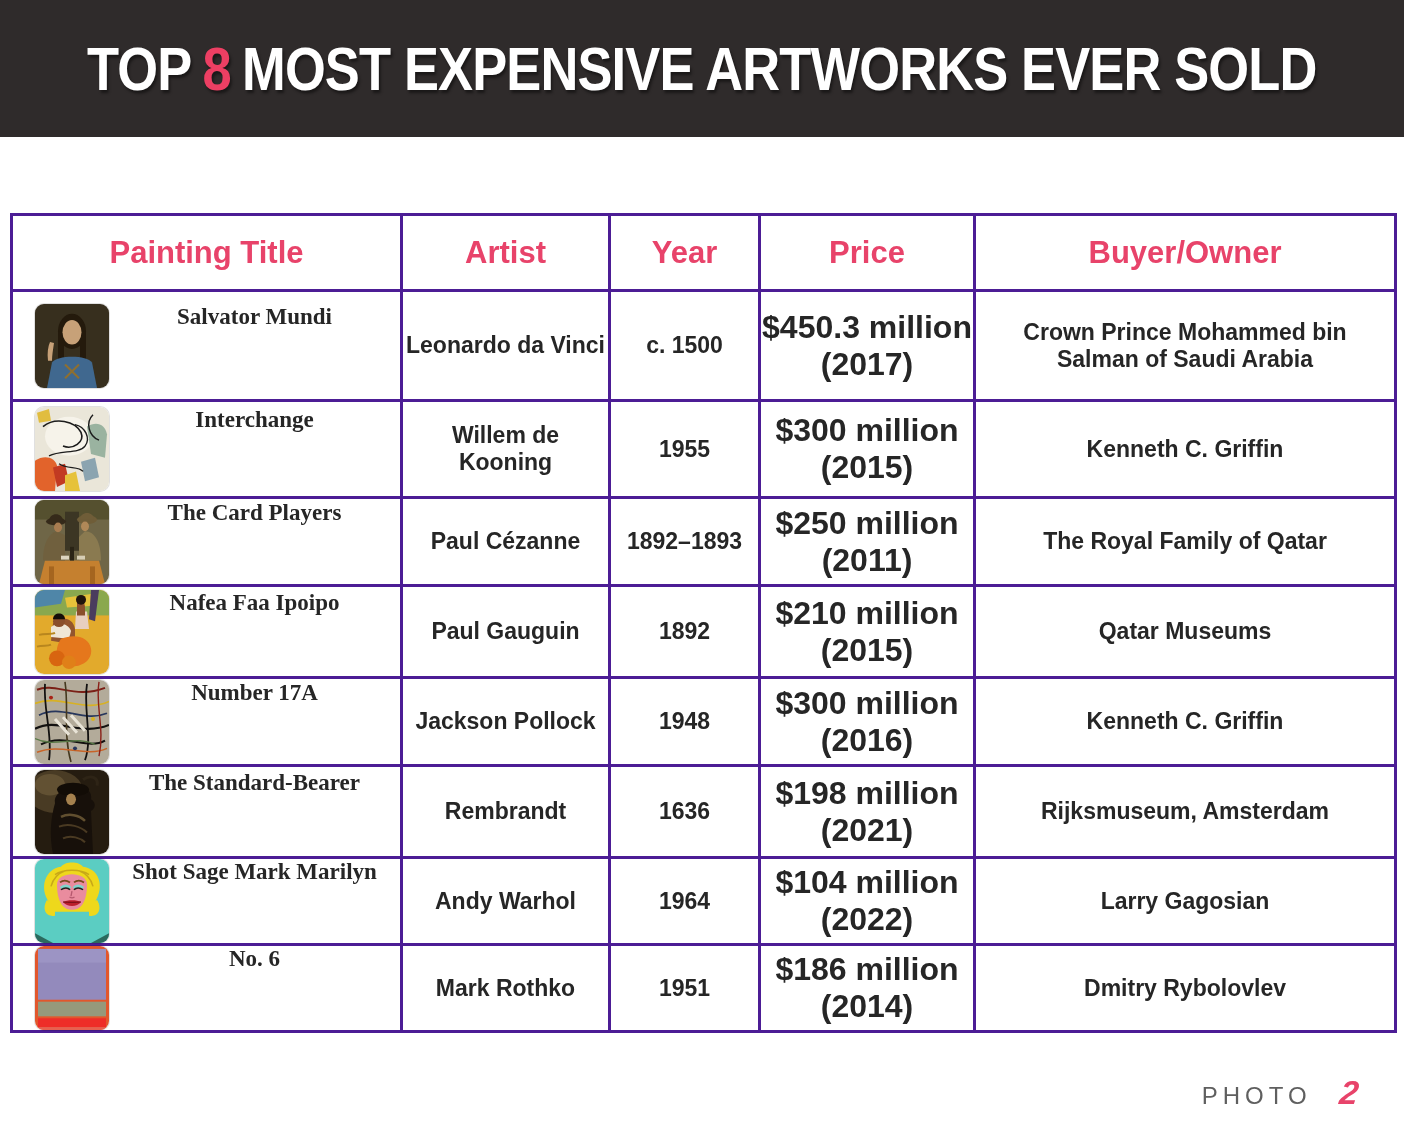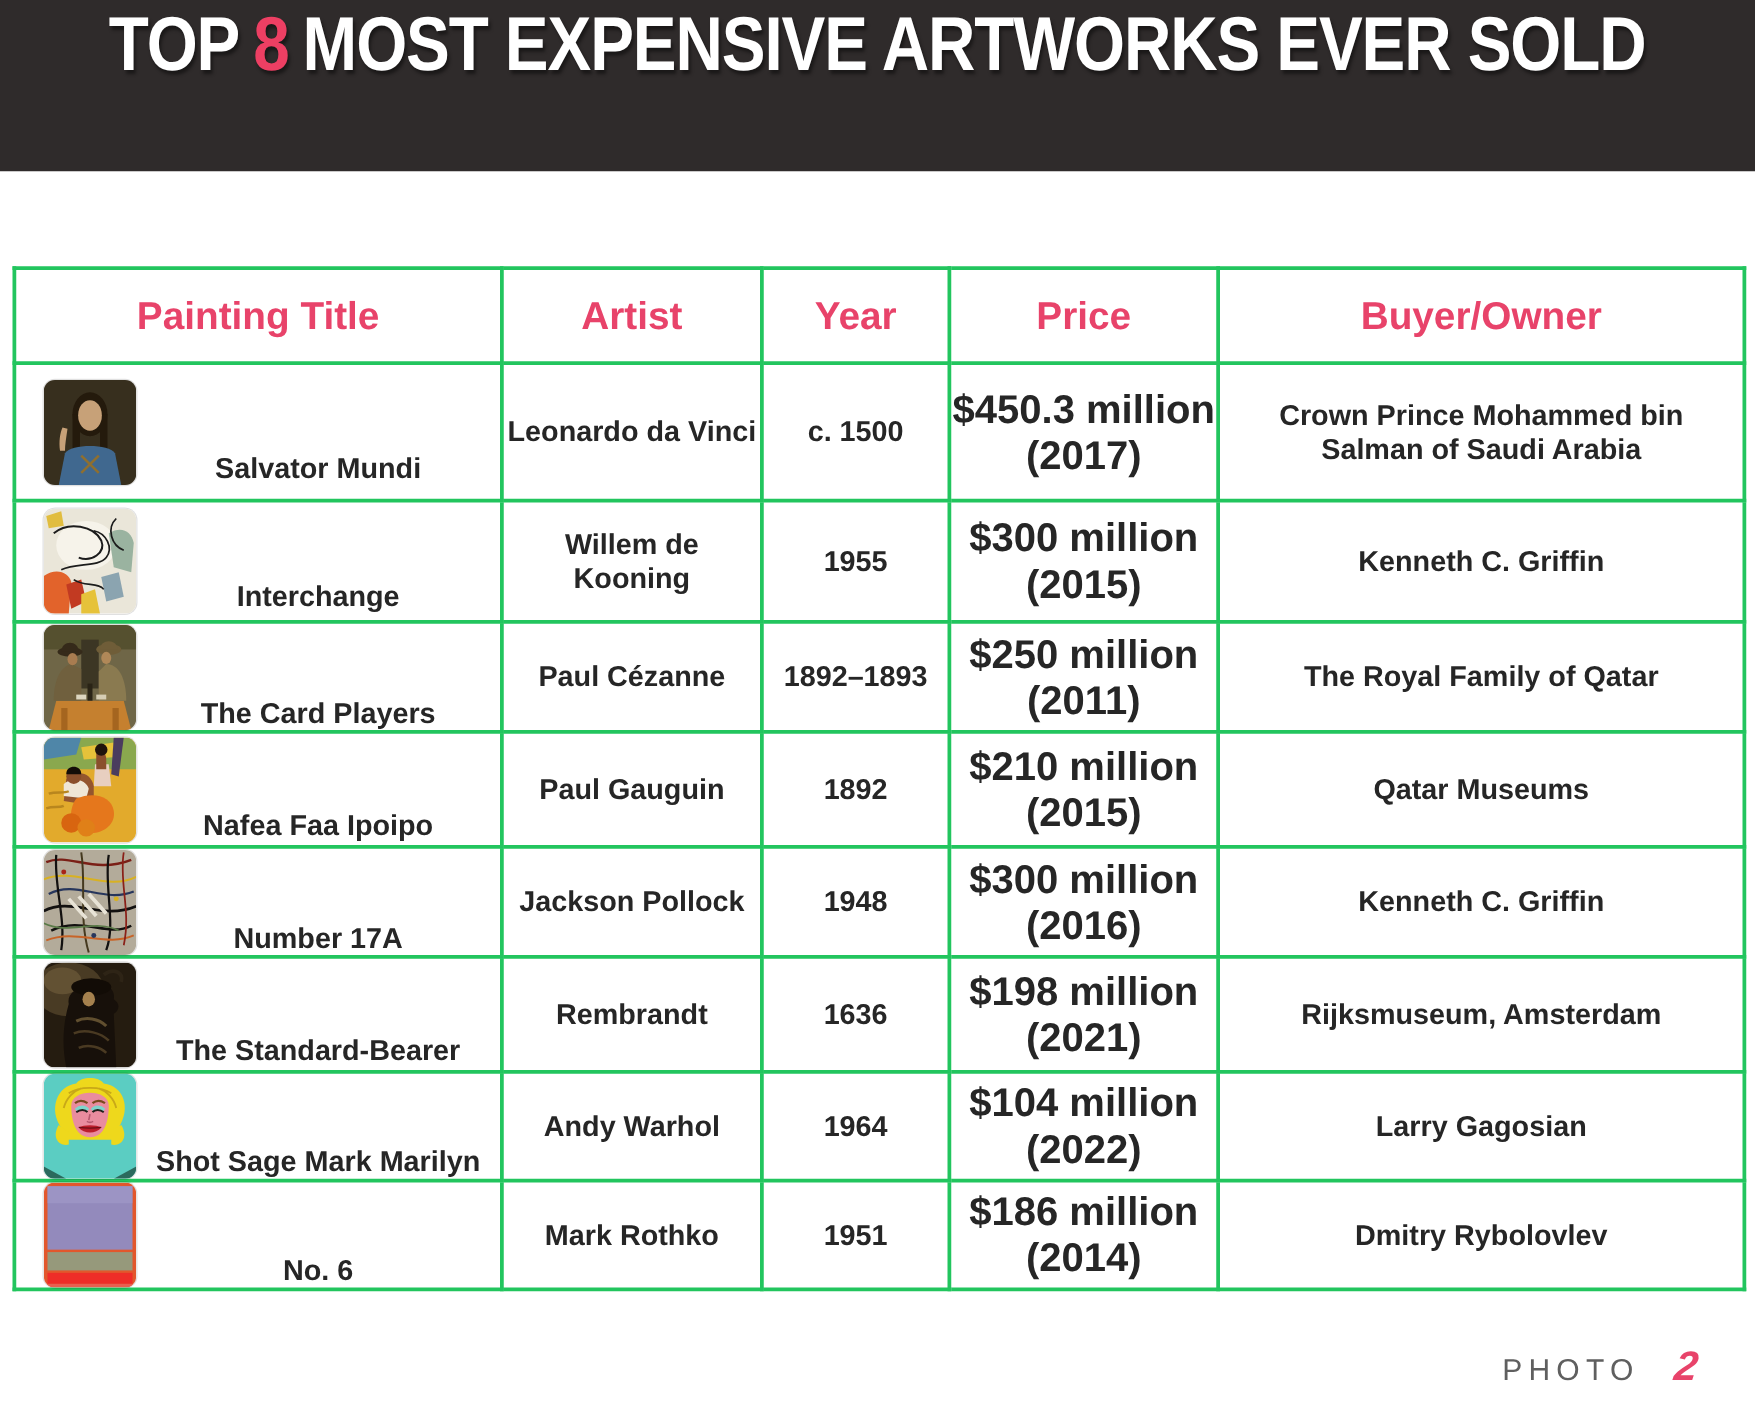--- a/index.html
+++ b/index.html
@@ -7,45 +7,45 @@
     width:1404px; height:1138px;
     background:#ffffff;
     font-family:"Liberation Sans", sans-serif;
     position:relative;
     overflow:hidden;
   }
 
   
   .banner {
     height:137px; background:#2f2b2b;
-    display:flex; align-items:flex-start; justify-content:center;
+    display:flex; align-items:center; justify-content:center;
   }
   .main-title {
     color:#ffffff; font-weight:bold; font-size:61px; white-space:nowrap;
     transform:scaleX(0.86); letter-spacing:-1px;
     text-shadow:2px 3px 3px rgba(0,0,0,0.45);
   }
   .main-title .num { color:#ed3f63; margin:0 13px; }
 
   
   table.artworks {
     border-collapse:collapse; table-layout:fixed;
     width:1384px; margin:76px 10px 0 10px;
     background:#fff;
   }
-  table.artworks th, table.artworks td { border:3px solid #22c55e; }
+  table.artworks th, table.artworks td { border:3px solid #4c1d95; }
   table.artworks th {
     color:#e8436a; font-size:31px; font-weight:bold; height:71px;
     letter-spacing:0px;
   }
   table.artworks td {
     color:#262626; font-weight:bold; font-size:23px; text-align:center;
     vertical-align:middle; padding:0;
   }
-  .cell-title { display:flex; align-items:flex-end; height:100%; }
+  .cell-title { display:flex; align-items:flex-start; height:100%;font-family:Liberation Serif, serif; }
   .thumb {
     flex:0 0 auto; width:74px; height:84px; margin-left:22px;
     border-radius:9px; overflow:hidden;
     box-shadow:0 0 0 1px rgba(0,0,0,0.12);
   }
   .thumb svg { display:block; width:74px; height:84px; }
   .title-label { flex:1 1 auto; text-align:center; padding:0 6px; }
   .year-cell { font-size:24px; }
   .price-amount, .price-date { font-size:32px; line-height:1.15; }
   .buyer-cell { padding:0 26px !important; line-height:1.15; }

